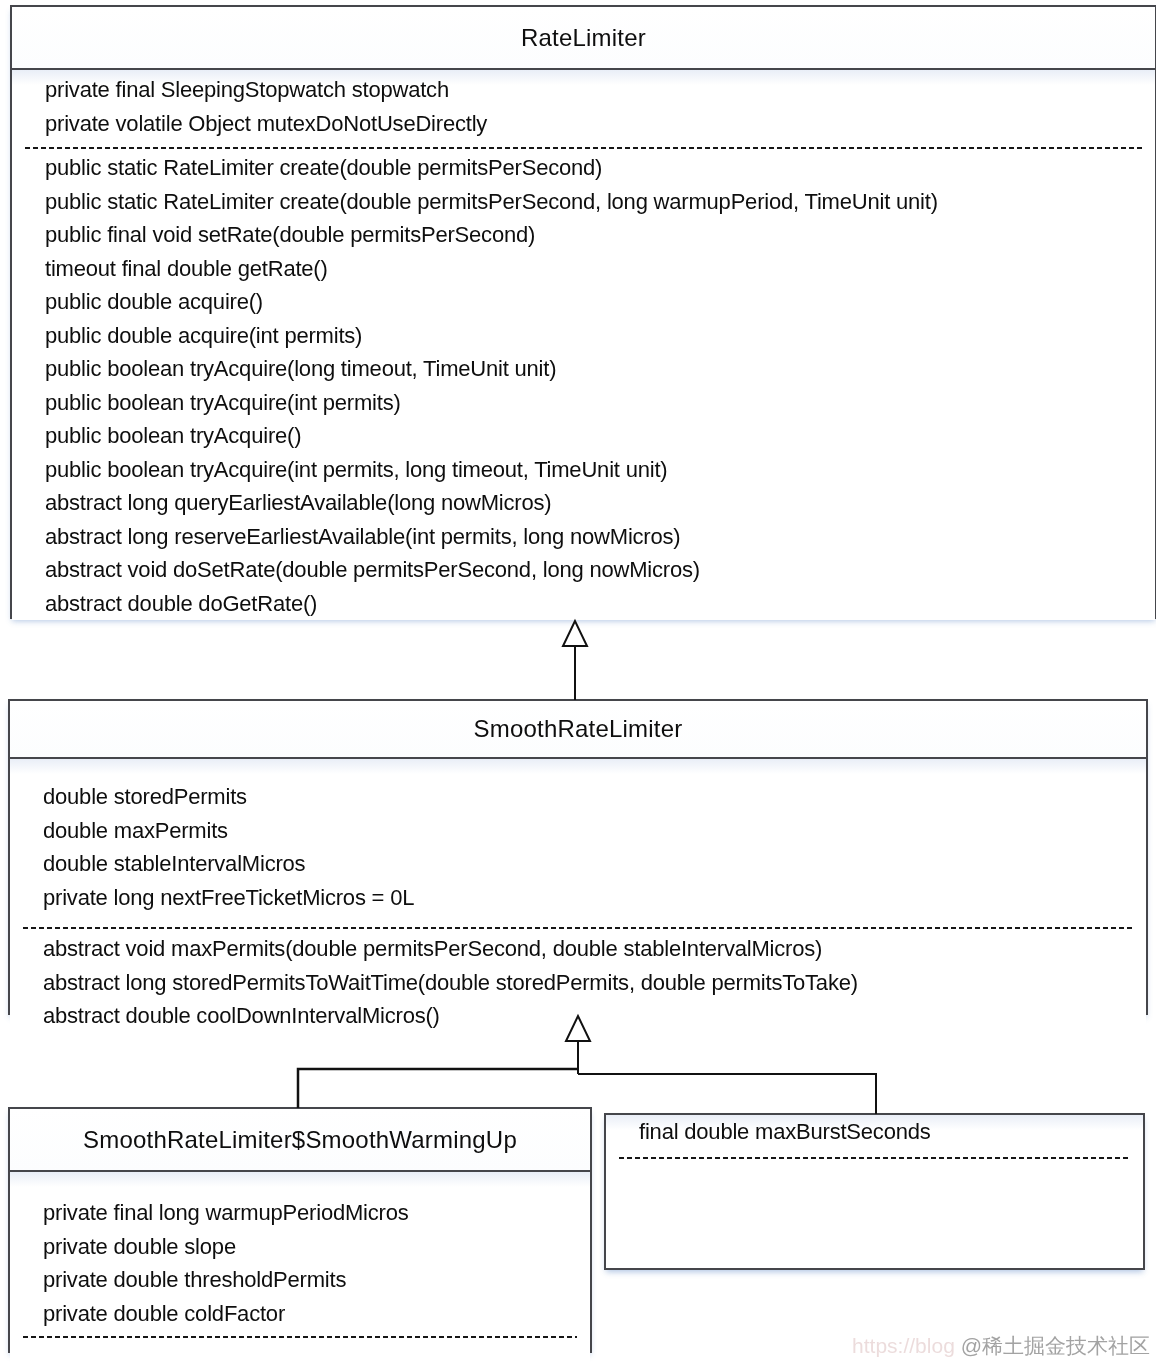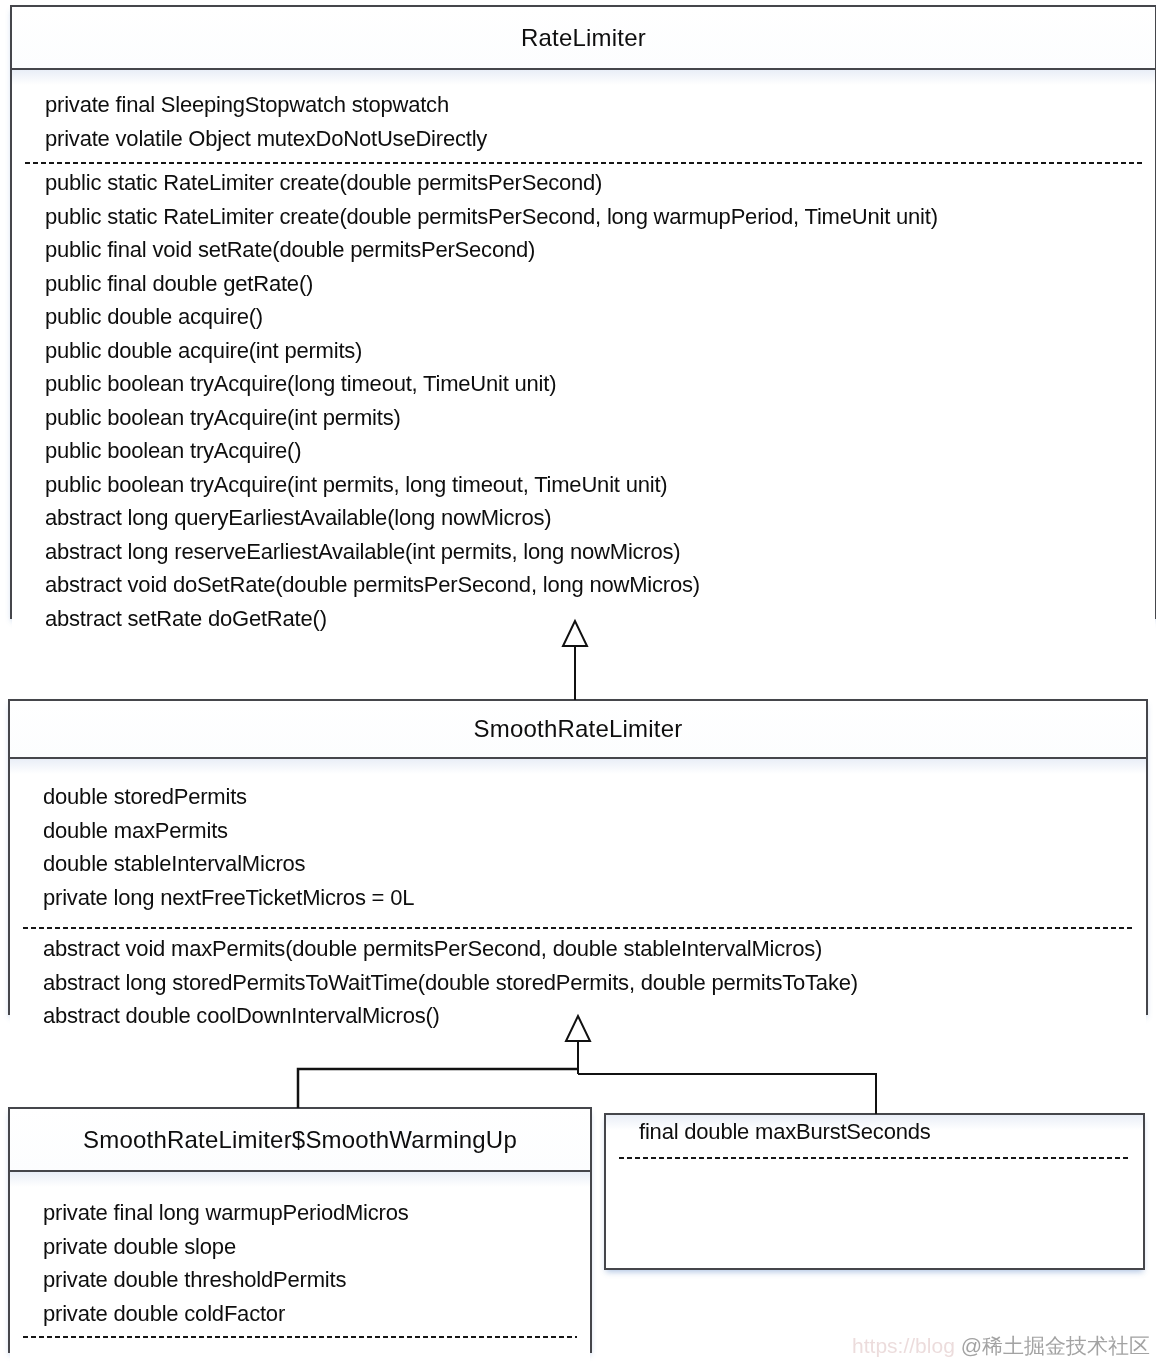--- a/index.html
+++ b/index.html
@@ -55,40 +55,40 @@
   #watermark .faint{color:rgba(208,168,168,0.40);}
   #watermark .gray{color:#a3a3a3;}
 </style>
 </head>
 <body>
 
 <div id="stage">
 
   <div class="uml-box" style="left:10px;top:5px;width:1147px;height:614px">
     <div class="uml-title" style="height:61px">RateLimiter</div>
-    <div class="comp" style="height:74px;padding-top:18px">
+    <div class="comp" style="height:74px;padding-top:3px">
       <div class="row">private final SleepingStopwatch stopwatch</div>
       <div class="row">private volatile Object mutexDoNotUseDirectly</div>
     </div>
     <div class="dotted"></div>
     <div class="comp" style="height:469px;padding-top:2px;background:#ffffff">
       <div class="row">public static RateLimiter create(double permitsPerSecond)</div>
       <div class="row">public static RateLimiter create(double permitsPerSecond, long warmupPeriod, TimeUnit unit)</div>
       <div class="row">public final void setRate(double permitsPerSecond)</div>
-      <div class="row">public final double getRate()</div>
+      <div class="row">timeout final double getRate()</div>
       <div class="row">public double acquire()</div>
       <div class="row">public double acquire(int permits)</div>
       <div class="row">public boolean tryAcquire(long timeout, TimeUnit unit)</div>
       <div class="row">public boolean tryAcquire(int permits)</div>
       <div class="row">public boolean tryAcquire()</div>
       <div class="row">public boolean tryAcquire(int permits, long timeout, TimeUnit unit)</div>
       <div class="row">abstract long queryEarliestAvailable(long nowMicros)</div>
       <div class="row">abstract long reserveEarliestAvailable(int permits, long nowMicros)</div>
       <div class="row">abstract void doSetRate(double permitsPerSecond, long nowMicros)</div>
-      <div class="row">abstract setRate doGetRate()</div>
+      <div class="row">abstract double doGetRate()</div>
     </div>
   </div>
 
   <div class="uml-box" style="left:8px;top:699px;width:1140px;height:316px">
     <div class="uml-title" style="height:56px">SmoothRateLimiter</div>
     <div class="comp" style="height:147px;padding-top:21px">
       <div class="row">double storedPermits</div>
       <div class="row">double maxPermits</div>
       <div class="row">double stableIntervalMicros</div>
       <div class="row">private long nextFreeTicketMicros = 0L</div>

